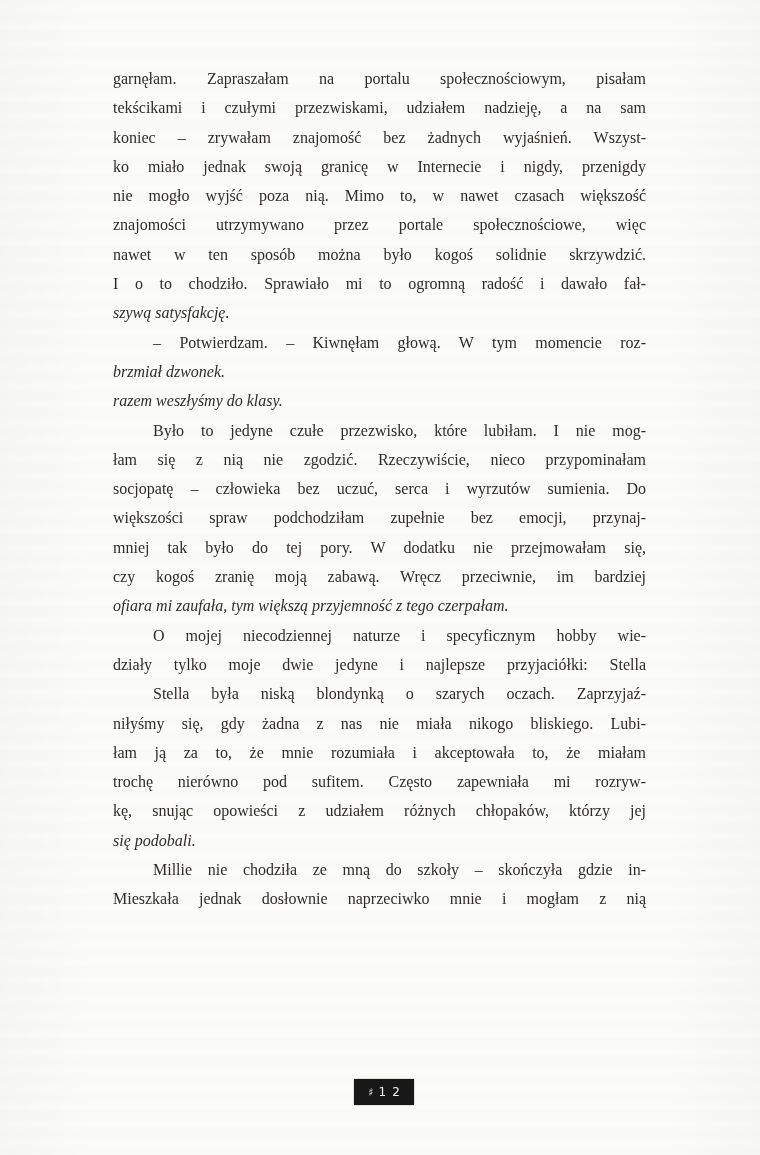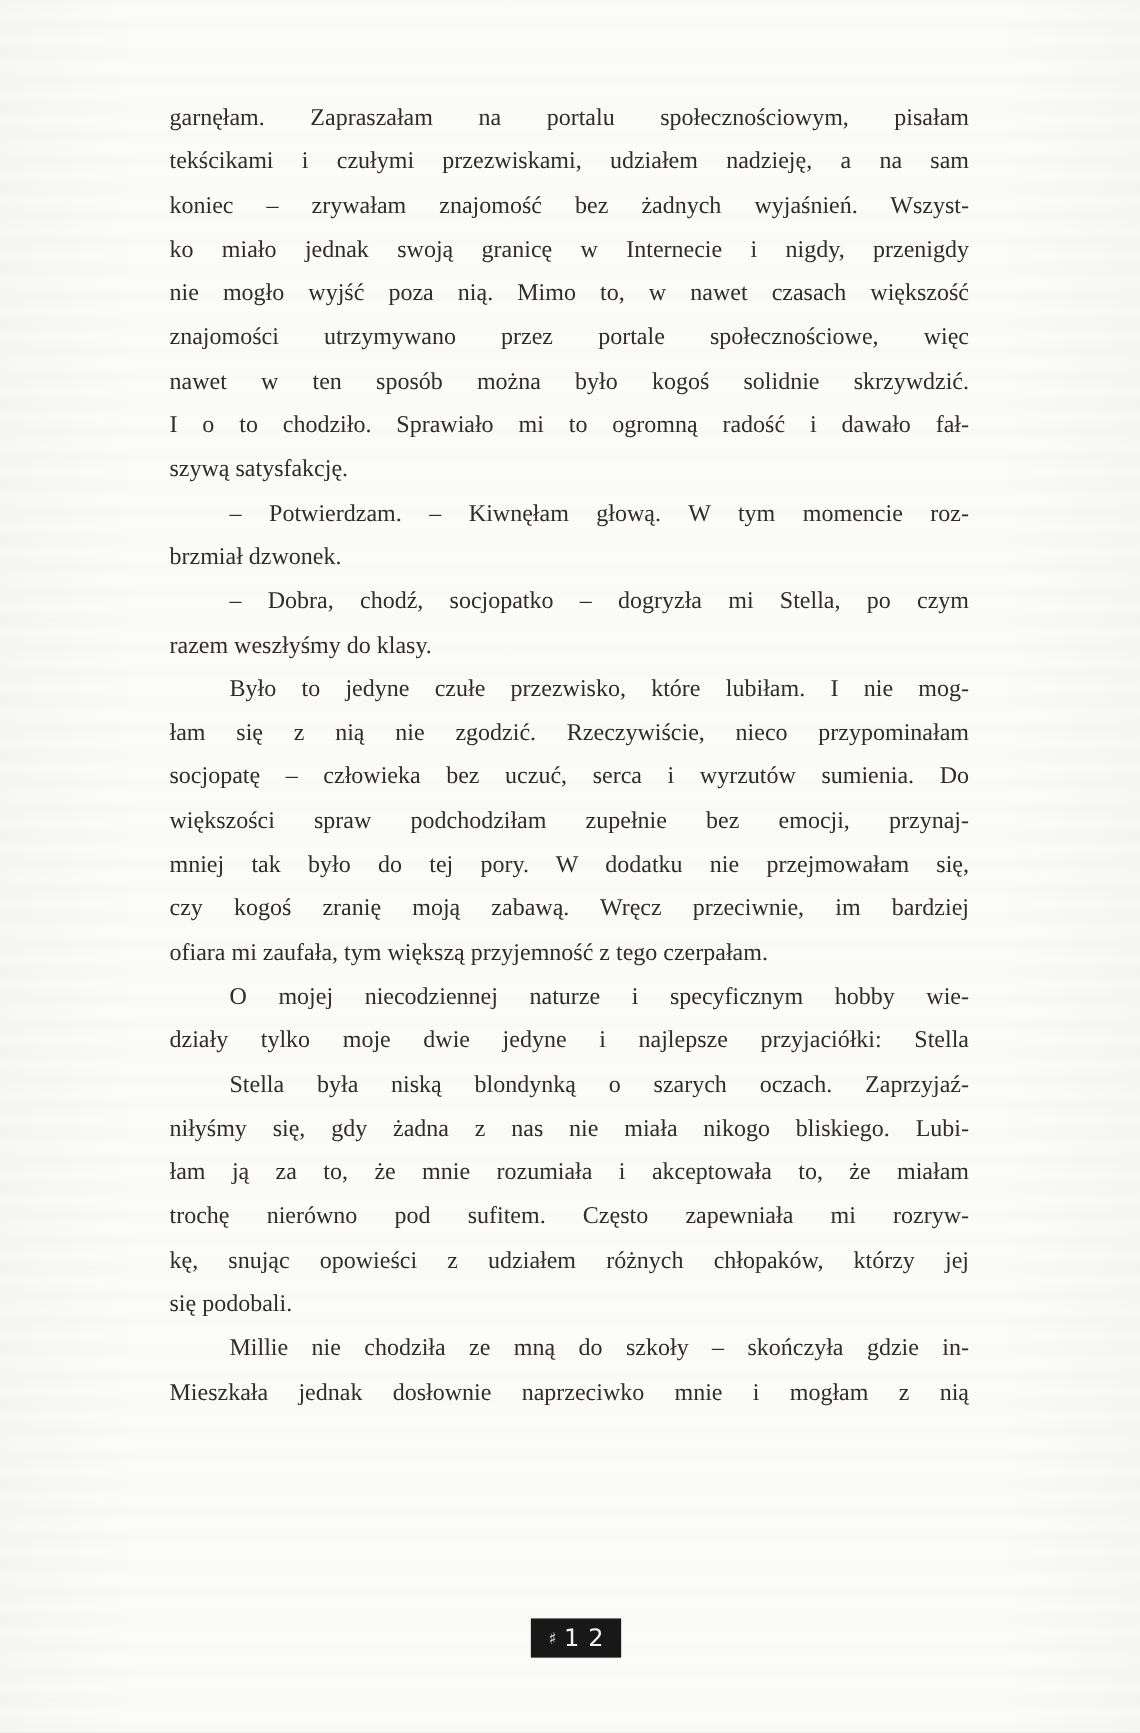--- a/index.html
+++ b/index.html
@@ -30,20 +30,21 @@
     text-rendering: optimizeLegibility;
   }
   .line {
     text-align: justify;
     text-align-last: justify;
     white-space: normal;
   }
   .line.para-end {
     text-align: left;
     text-align-last: left;
+    font-style: italic;
   }
   .line.indent {
     text-indent: 40px;
   }
   .footer-box {
     position: absolute;
     left: 354px;
     top: 1079px;
     width: 60px;
     height: 26px;
@@ -55,21 +56,21 @@
     font-family: "DejaVu Sans", "Liberation Sans", sans-serif;
     box-shadow: 0 0 1px rgba(0,0,0,0.6);
   }
   .footer-symbol {
     font-size: 11px;
     line-height: 1;
     margin-right: 5px;
     opacity: 0.92;
   }
   .footer-number {
-    font-size: 16px;
+    font-size: 12px;
     line-height: 1;
     letter-spacing: 6px;
     margin-right: -6px; 
   }
 </style>
 </head>
 <body>
 
 <div class="page">
   <div class="text-block">
@@ -77,21 +78,20 @@
       <div class="line">tekścikami i czułymi przezwiskami, udziałem nadzieję, a na sam</div>
       <div class="line">koniec – zrywałam znajomość bez żadnych wyjaśnień. Wszyst-</div>
       <div class="line">ko miało jednak swoją granicę w Internecie i nigdy, przenigdy</div>
       <div class="line">nie mogło wyjść poza nią. Mimo to, w nawet czasach większość</div>
       <div class="line">znajomości utrzymywano przez portale społecznościowe, więc</div>
       <div class="line">nawet w ten sposób można było kogoś solidnie skrzywdzić.</div>
       <div class="line">I o to chodziło. Sprawiało mi to ogromną radość i dawało fał-</div>
       <div class="line para-end">szywą satysfakcję.</div>
       <div class="line indent">– Potwierdzam. – Kiwnęłam głową. W tym momencie roz-</div>
       <div class="line para-end">brzmiał dzwonek.</div>
-      <div class="line indent">– Dobra, chodź, socjopatko – dogryzła mi Stella, po czym</div>
       <div class="line para-end">razem weszłyśmy do klasy.</div>
       <div class="line indent">Było to jedyne czułe przezwisko, które lubiłam. I nie mog-</div>
       <div class="line">łam się z nią nie zgodzić. Rzeczywiście, nieco przypominałam</div>
       <div class="line">socjopatę – człowieka bez uczuć, serca i wyrzutów sumienia. Do</div>
       <div class="line">większości spraw podchodziłam zupełnie bez emocji, przynaj-</div>
       <div class="line">mniej tak było do tej pory. W dodatku nie przejmowałam się,</div>
       <div class="line">czy kogoś zranię moją zabawą. Wręcz przeciwnie, im bardziej</div>
       <div class="line para-end">ofiara mi zaufała, tym większą przyjemność z tego czerpałam.</div>
       <div class="line indent">O mojej niecodziennej naturze i specyficznym hobby wie-</div>
       <div class="line">działy tylko moje dwie jedyne i najlepsze przyjaciółki: Stella</div>

